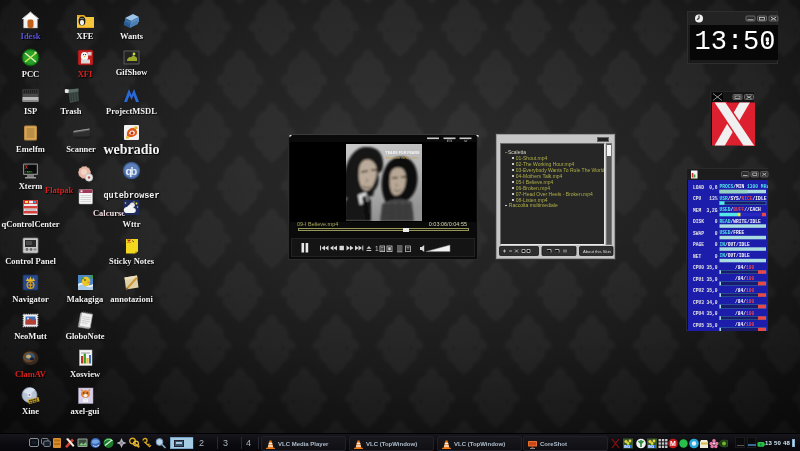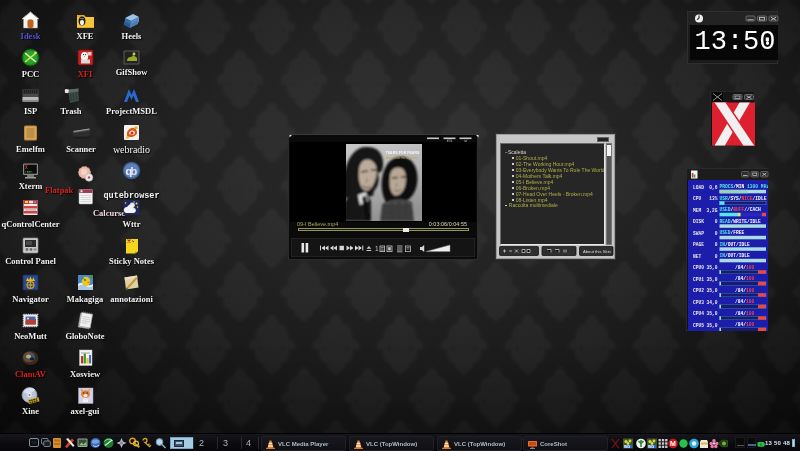--- a/index.html
+++ b/index.html
@@ -80,21 +80,21 @@
 <div style="font-family:'Liberation Serif',serif;font-weight:bold;font-size:8.5px;line-height:9px;margin-top:1.5px;color:#f2f2f2;text-shadow:0.8px 0.8px 1px #000;white-space:nowrap;">XFE</div>
 </div>
 <div style="position:absolute;left:91.5px;top:9.5px;width:80px;text-align:center;">
 <svg width="21" height="21" viewBox="0 0 21 21" style="display:block;margin:0 auto;">
         <path d="M4,8 L12,4 L18,7 L10,11 Z" fill="#9fc4ea"></path>
         <path d="M4,8 L10,11 L10,16 L4,13 Z" fill="#3a6ea8"></path>
         <path d="M10,11 L18,7 L18,12 L10,16 Z" fill="#5b8fc4"></path>
         <path d="M3,11 L9,14 L9,18 L3,15 Z" fill="#2a5a94"></path>
         <path d="M9,14 L17,10 L17,14 L9,18 Z" fill="#4a7eb4"></path>
       </svg>
-<div style="font-family:'Liberation Serif',serif;font-weight:bold;font-size:8.5px;line-height:9px;margin-top:1.5px;color:#f2f2f2;text-shadow:0.8px 0.8px 1px #000;white-space:nowrap;">Heels</div>
+<div style="font-family:'Liberation Serif',serif;font-weight:bold;font-size:8.5px;line-height:9px;margin-top:1.5px;color:#f2f2f2;text-shadow:0.8px 0.8px 1px #000;white-space:nowrap;">Wants</div>
 </div>
 <div style="position:absolute;left:-9.5px;top:47.0px;width:80px;text-align:center;">
 <svg width="21" height="21" viewBox="0 0 21 21" style="display:block;margin:0 auto;">
         <circle cx="10.5" cy="10.5" r="8.5" fill="#1f8a1f"></circle>
         <circle cx="10.5" cy="10.5" r="8.5" fill="none" stroke="#0d4d0d" stroke-width="1"></circle>
         <circle cx="10.5" cy="10.5" r="6.5" fill="#29a329"></circle>
         <path d="M5,6 L16,15" stroke="#e8e8c0" stroke-width="1.6"></path>
         <path d="M16,6 L5,15" stroke="#cde85a" stroke-width="1.6"></path>
         <circle cx="15.5" cy="5.8" r="1.3" fill="#e0e0a0"></circle>
       </svg>
@@ -184,21 +184,21 @@
 </div>
 <div style="position:absolute;left:91.5px;top:122.0px;width:80px;text-align:center;">
 <svg width="21" height="21" viewBox="0 0 21 21" style="display:block;margin:0 auto;">
         <rect x="3" y="3" width="15" height="15" rx="1" fill="#f2f2f2"></rect>
         <path d="M6,14 C5,9 9,5 13,6 C16,7 17,11 15,13 C13,15 8,16 6,14Z" fill="#e05818"></path>
         <path d="M8,12 C8,9 11,7.5 13,9 C14.5,10 14,12.5 12,13 Z" fill="#f4f4f4"></path>
         <circle cx="11" cy="11" r="1.5" fill="#c83010"></circle>
         <rect x="5" y="14.5" width="3" height="2" fill="#e8c020"></rect>
         <rect x="13.5" y="4.5" width="3" height="2.5" fill="#e8b018"></rect>
       </svg>
-<div style="font-family:'Liberation Serif',serif;font-weight:normal;font-size:10px;line-height:9px;margin-top:1.5px;color:#f2f2f2;text-shadow:0.8px 0.8px 1px #000;white-space:nowrap;">webradio</div>
+<div style="font-family:'Liberation Serif',serif;font-weight:bold;font-size:14px;line-height:9px;margin-top:1.5px;color:#f2f2f2;text-shadow:0.8px 0.8px 1px #000;white-space:nowrap;">webradio</div>
 </div>
 <div style="position:absolute;left:-9.5px;top:159.5px;width:80px;text-align:center;">
 <svg width="21" height="21" viewBox="0 0 21 21" style="display:block;margin:0 auto;">
         <rect x="3" y="3.5" width="15" height="11.5" rx="1" fill="#888"></rect>
         <rect x="4.2" y="4.7" width="12.6" height="9" fill="#0a0a0a"></rect>
         <text x="5" y="9" font-size="4.5" fill="#d03030" font-family="Liberation Mono,monospace" font-weight="bold">X</text>
         <text x="5" y="12.5" font-size="3" fill="#30c030" font-family="Liberation Mono,monospace">TERM</text>
         <rect x="7" y="15" width="7" height="2" fill="#777"></rect>
         <rect x="5" y="17" width="11" height="1.5" fill="#999"></rect>
       </svg>

